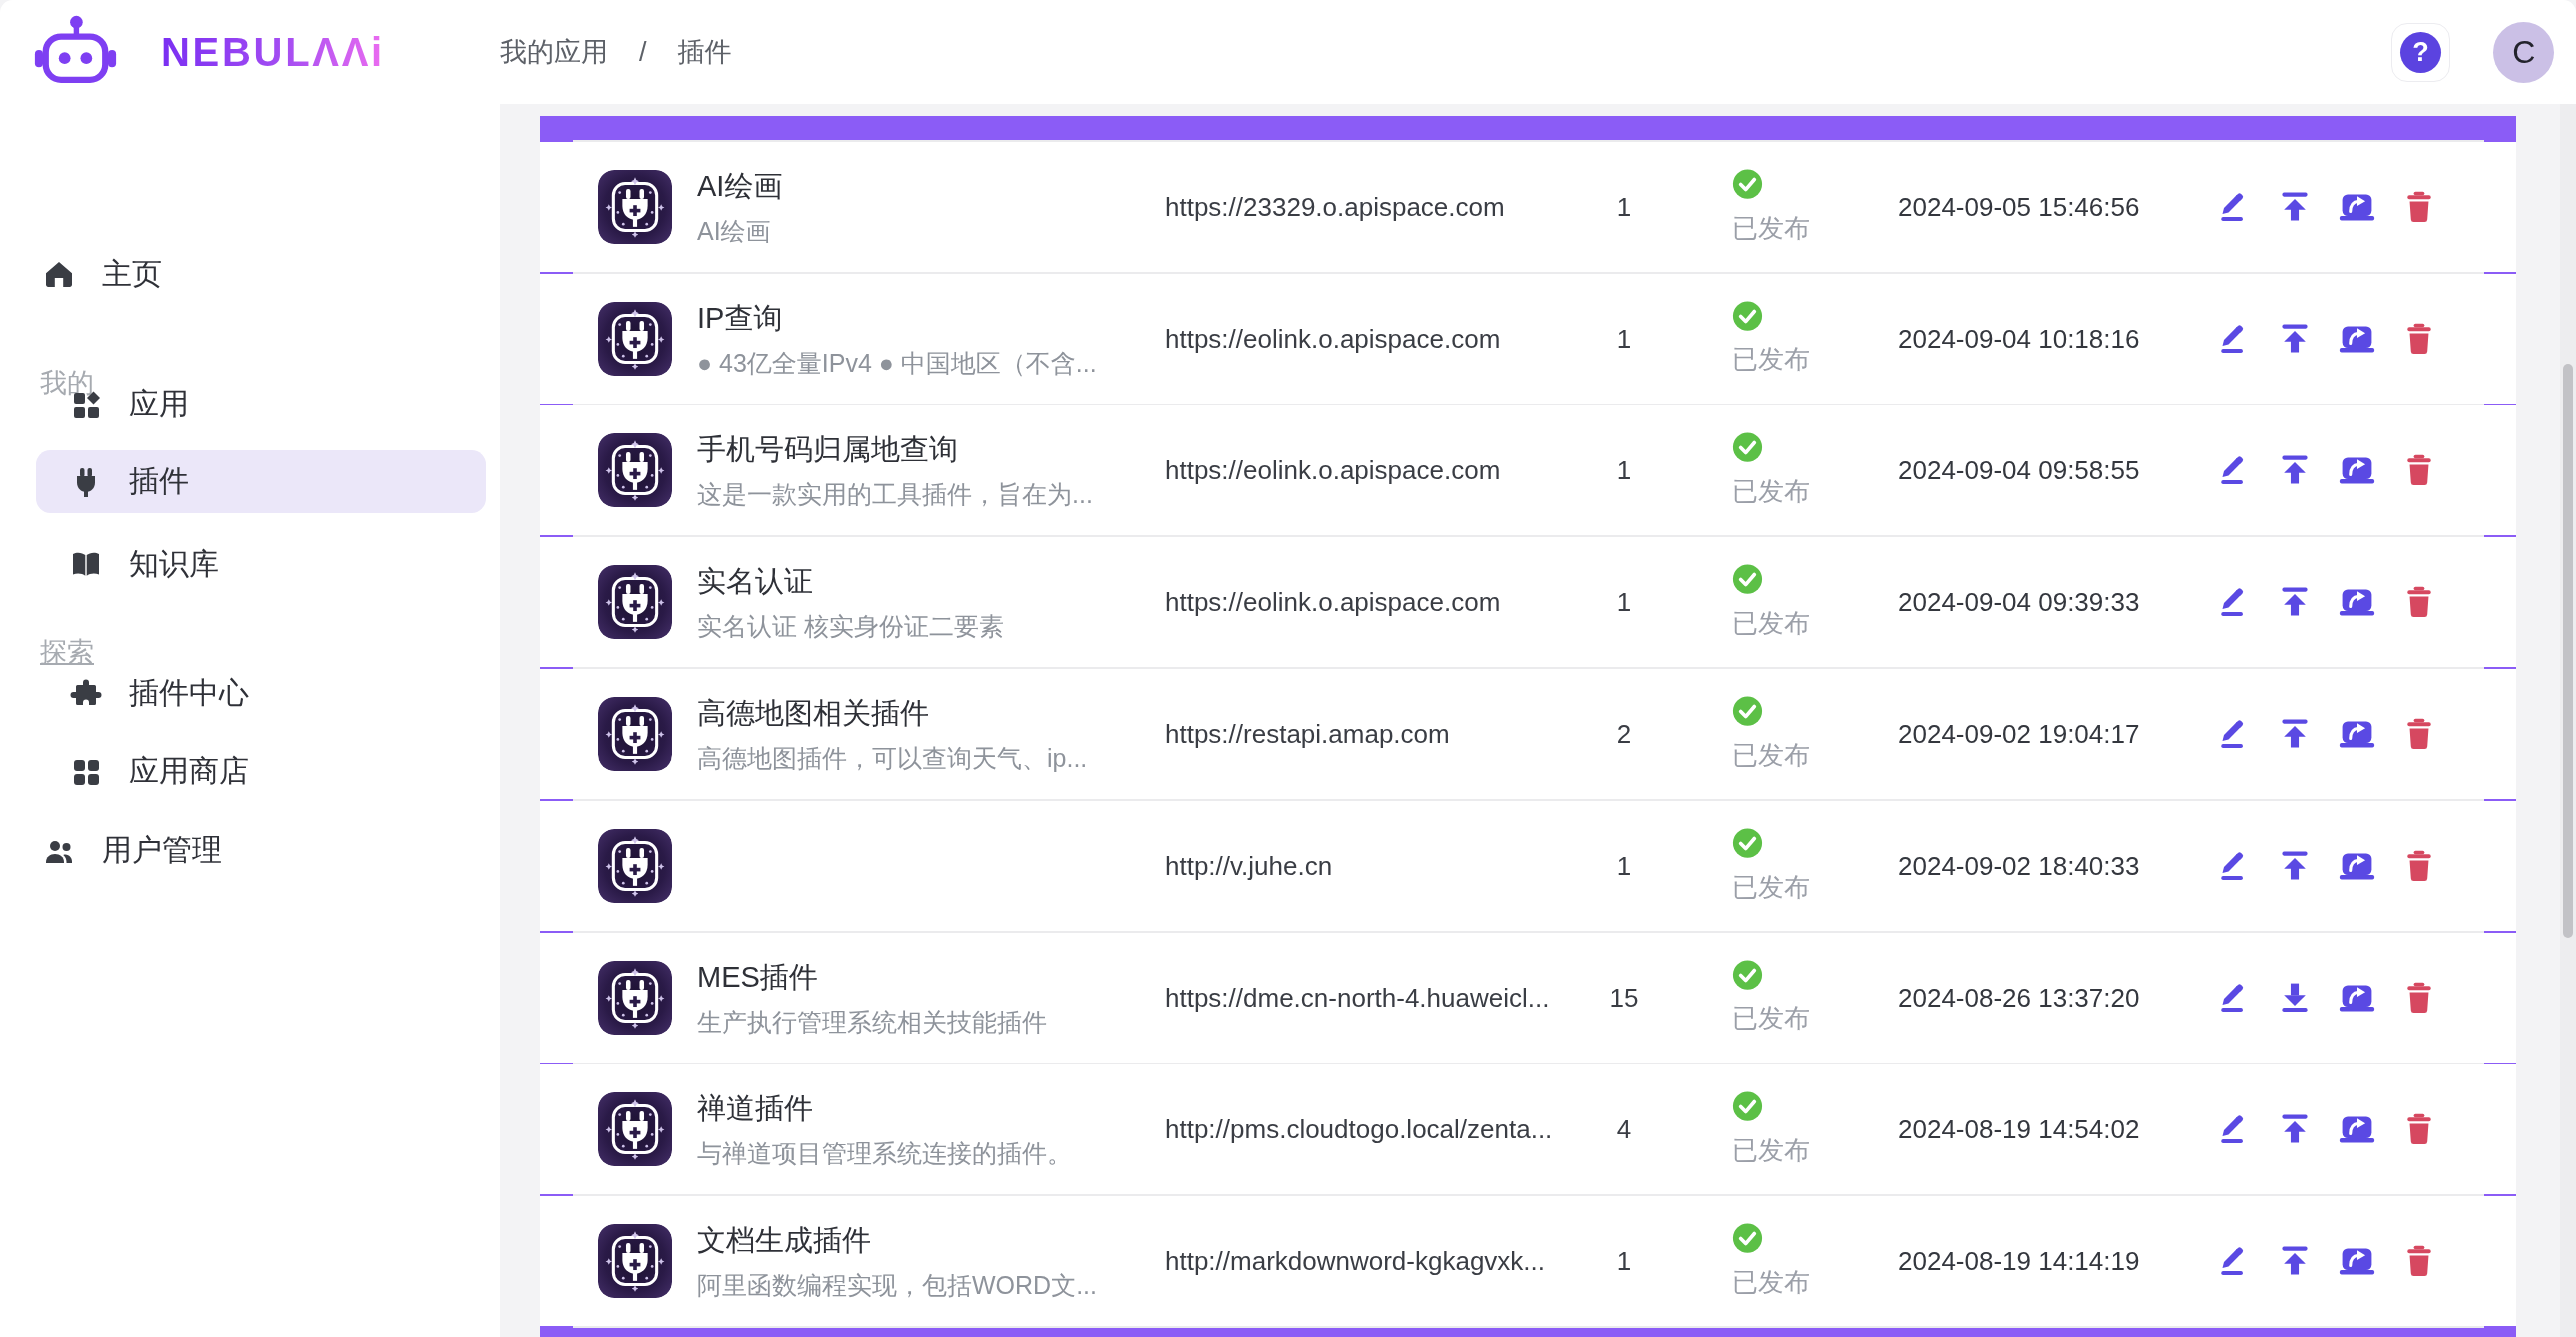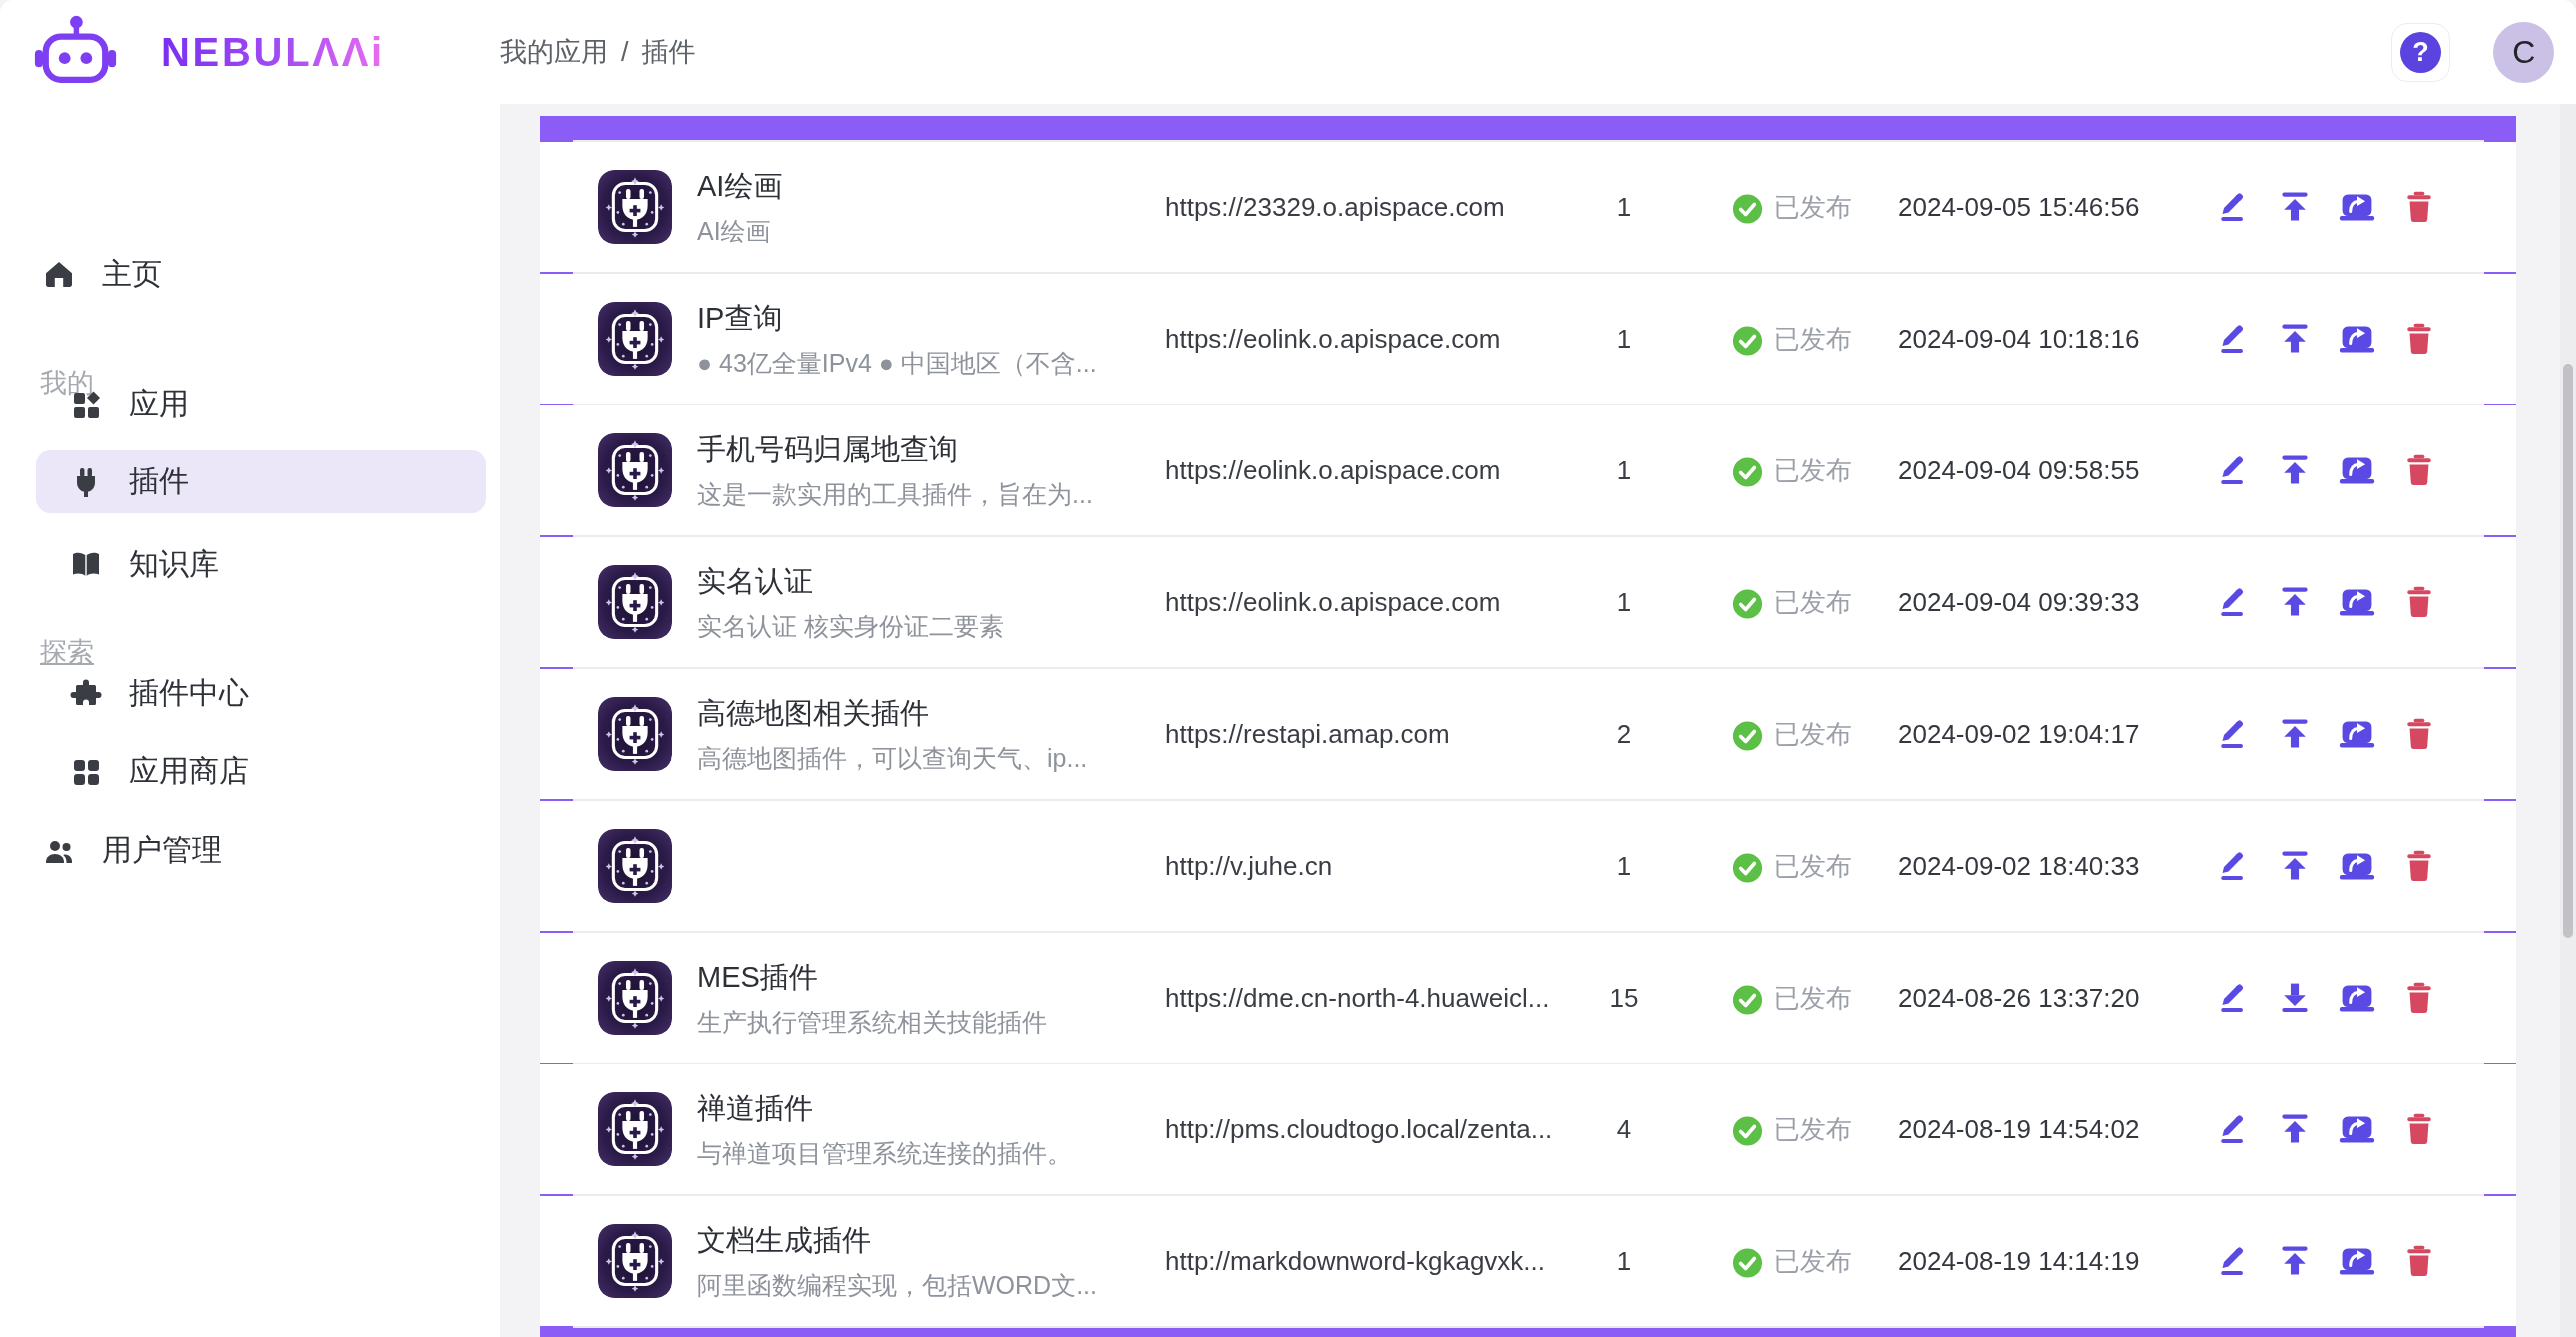--- a/index.html
+++ b/index.html
@@ -16,21 +16,21 @@
     position:absolute; top:0; left:0; width:2576px; height:104px;
     background:#ffffff; z-index:5;
     border-radius:12.6px 12.6px 0 0;
   }
   .brand { position:absolute; left:34px; top:12.6px; display:flex; align-items:center; gap:16px; cursor:pointer; }
   .brand-word {
     font-size:40px; font-weight:700; letter-spacing:2.7px;
     background:linear-gradient(90deg,#7a2ff2 0%, #a44df2 55%, #ec6cf0 100%);
     -webkit-background-clip:text; background-clip:text; color:transparent;margin-left:28px;
   }
-  .breadcrumb { position:absolute; left:500px; top:0; height:104px; display:flex; align-items:center; gap:13px; font-size:27px; color:#5d6168; }
+  .breadcrumb { position:absolute; left:500px; top:0; height:104px; display:flex; align-items:center; gap:31px; font-size:27px; color:#5d6168; }
   .help-btn {
     position:absolute; right:126px; top:22.5px; width:59px; height:59px;
     border:1.8px solid #ececf0; border-radius:16px; background:#fff;
     display:flex; align-items:center; justify-content:center; cursor:pointer;
   }
   .help-circle { width:41px; height:41px; border-radius:50%; background:#5b43e0; color:#fff; font-size:27px; font-weight:700; display:flex; align-items:center; justify-content:center; }
   .avatar {
     position:absolute; right:21.6px; top:21.6px; width:61px; height:61px; border-radius:50%;
     background:#cbc0e6; color:#23232c; font-size:32px;
     display:flex; align-items:center; justify-content:center; cursor:pointer;
@@ -49,21 +49,21 @@
   .card { position:absolute; left:540px; top:116px; width:1976px; height:1234px; background:#8b5cf6; overflow:hidden; }
   .rows { position:relative; padding-top:24px; }
   .divider { height:1.8px; background:#ebebed; margin:0 32px 0 33px; }
   .prow { position:relative; height:130px; background:#fff; }
   .app-icon { position:absolute; left:58px; top:28px; width:74px; height:74px; border-radius:16px; overflow:hidden; }
   .ptext { position:absolute; left:157px; top:50%; transform:translateY(-50%); width:441px; }
   .ptitle { font-size:29px; font-weight:500; color:#2e3037; white-space:nowrap; overflow:hidden; }
   .psub { font-size:25px; color:#8e939b; margin-top:8px; white-space:nowrap; overflow:hidden; }
   .purl { position:absolute; left:625px; top:50%; transform:translateY(-50%); width:423px; font-size:26px; color:#3a3d44; white-space:nowrap; overflow:hidden; }
   .pcount { position:absolute; left:1048px; width:72px; text-align:center; top:50%; transform:translateY(-50%); font-size:26px; color:#3a3d44; }
-  .pstatus { position:absolute; left:1192px; top:50%; transform:translateY(-50%); display:flex; align-items:flex-end; gap:10.8px; font-size:26px; color:#9b9fa8; }
+  .pstatus { position:absolute; left:1192px; top:50%; transform:translateY(-50%); display:flex; align-items:flex-start; gap:10.8px; font-size:26px; color:#9b9fa8;flex-direction:column; }
   .ptime { position:absolute; left:1358px; top:50%; transform:translateY(-50%); width:252px; font-size:26px; color:#34373e; white-space:nowrap; }
   .actions { position:absolute; right:79px; top:50%; transform:translateY(-50%); display:flex; gap:26px; align-items:center; }
   .act { width:36px; height:36px; cursor:pointer; display:flex; align-items:center; justify-content:center; }
   .act svg { width:36px; height:36px; }
   .purpleic { color:#5a49e3; }
   .redic { color:#d64860; }
   
   .scroll-track { position:absolute; right:0; top:104px; width:16px; height:1234px; background:#ededef; }
   .scroll-thumb { position:absolute; right:2.7px; top:260px; width:10.8px; height:574px; border-radius:5.4px; background:#c2c2c6; cursor:pointer; }
 </style>

